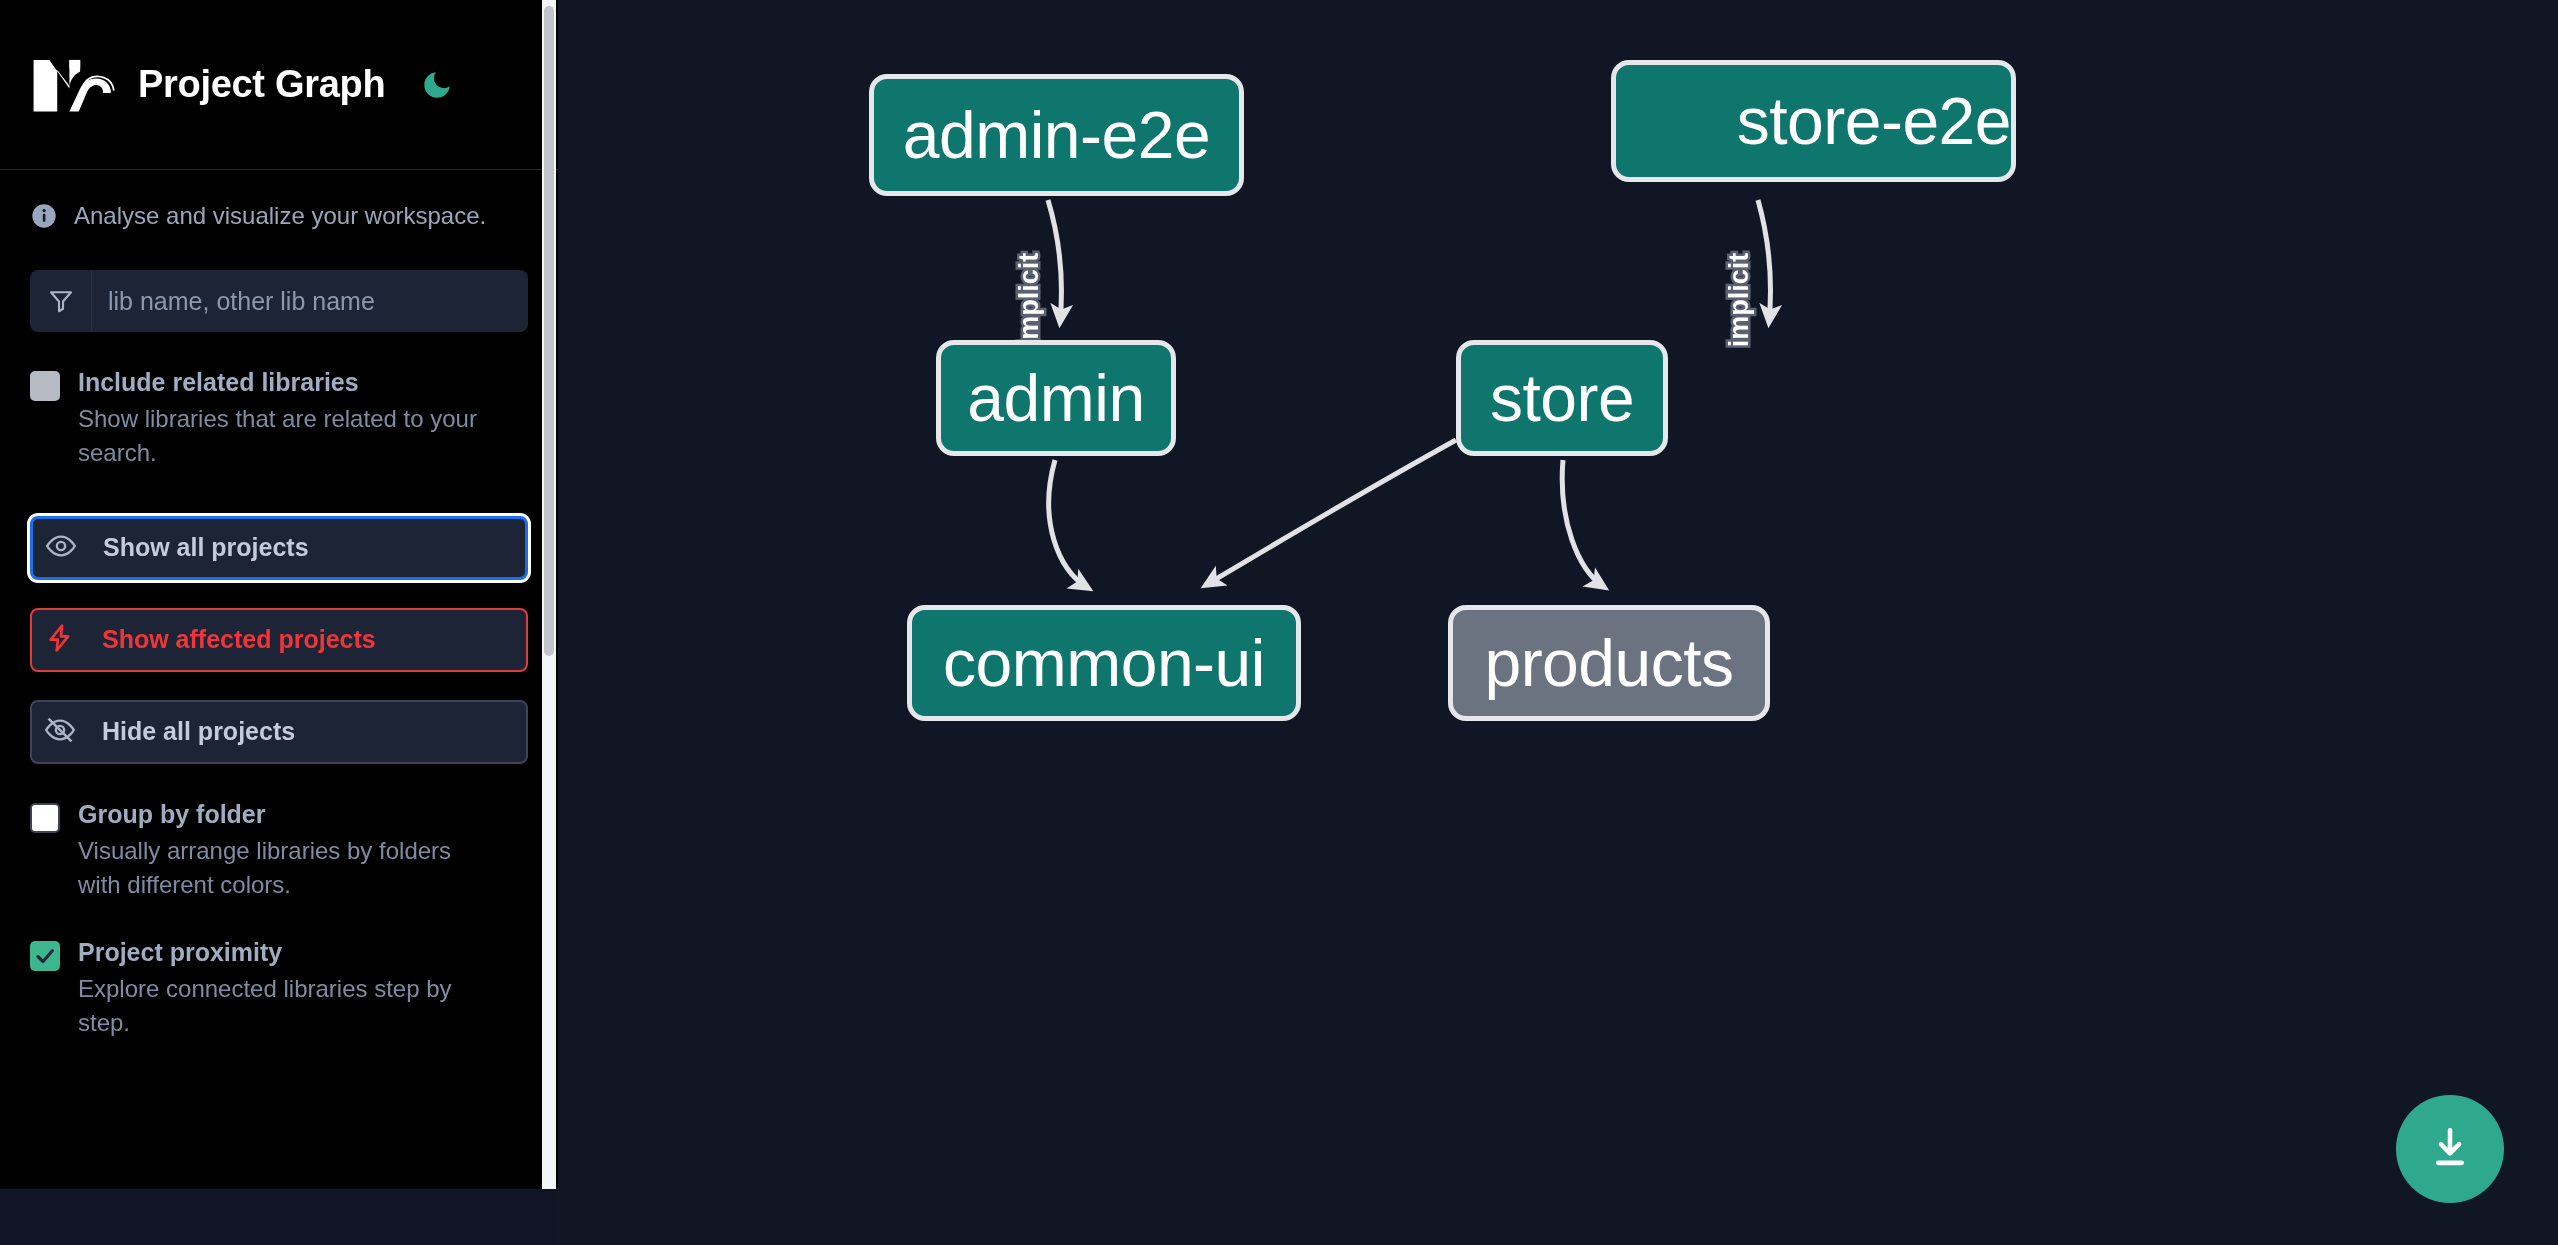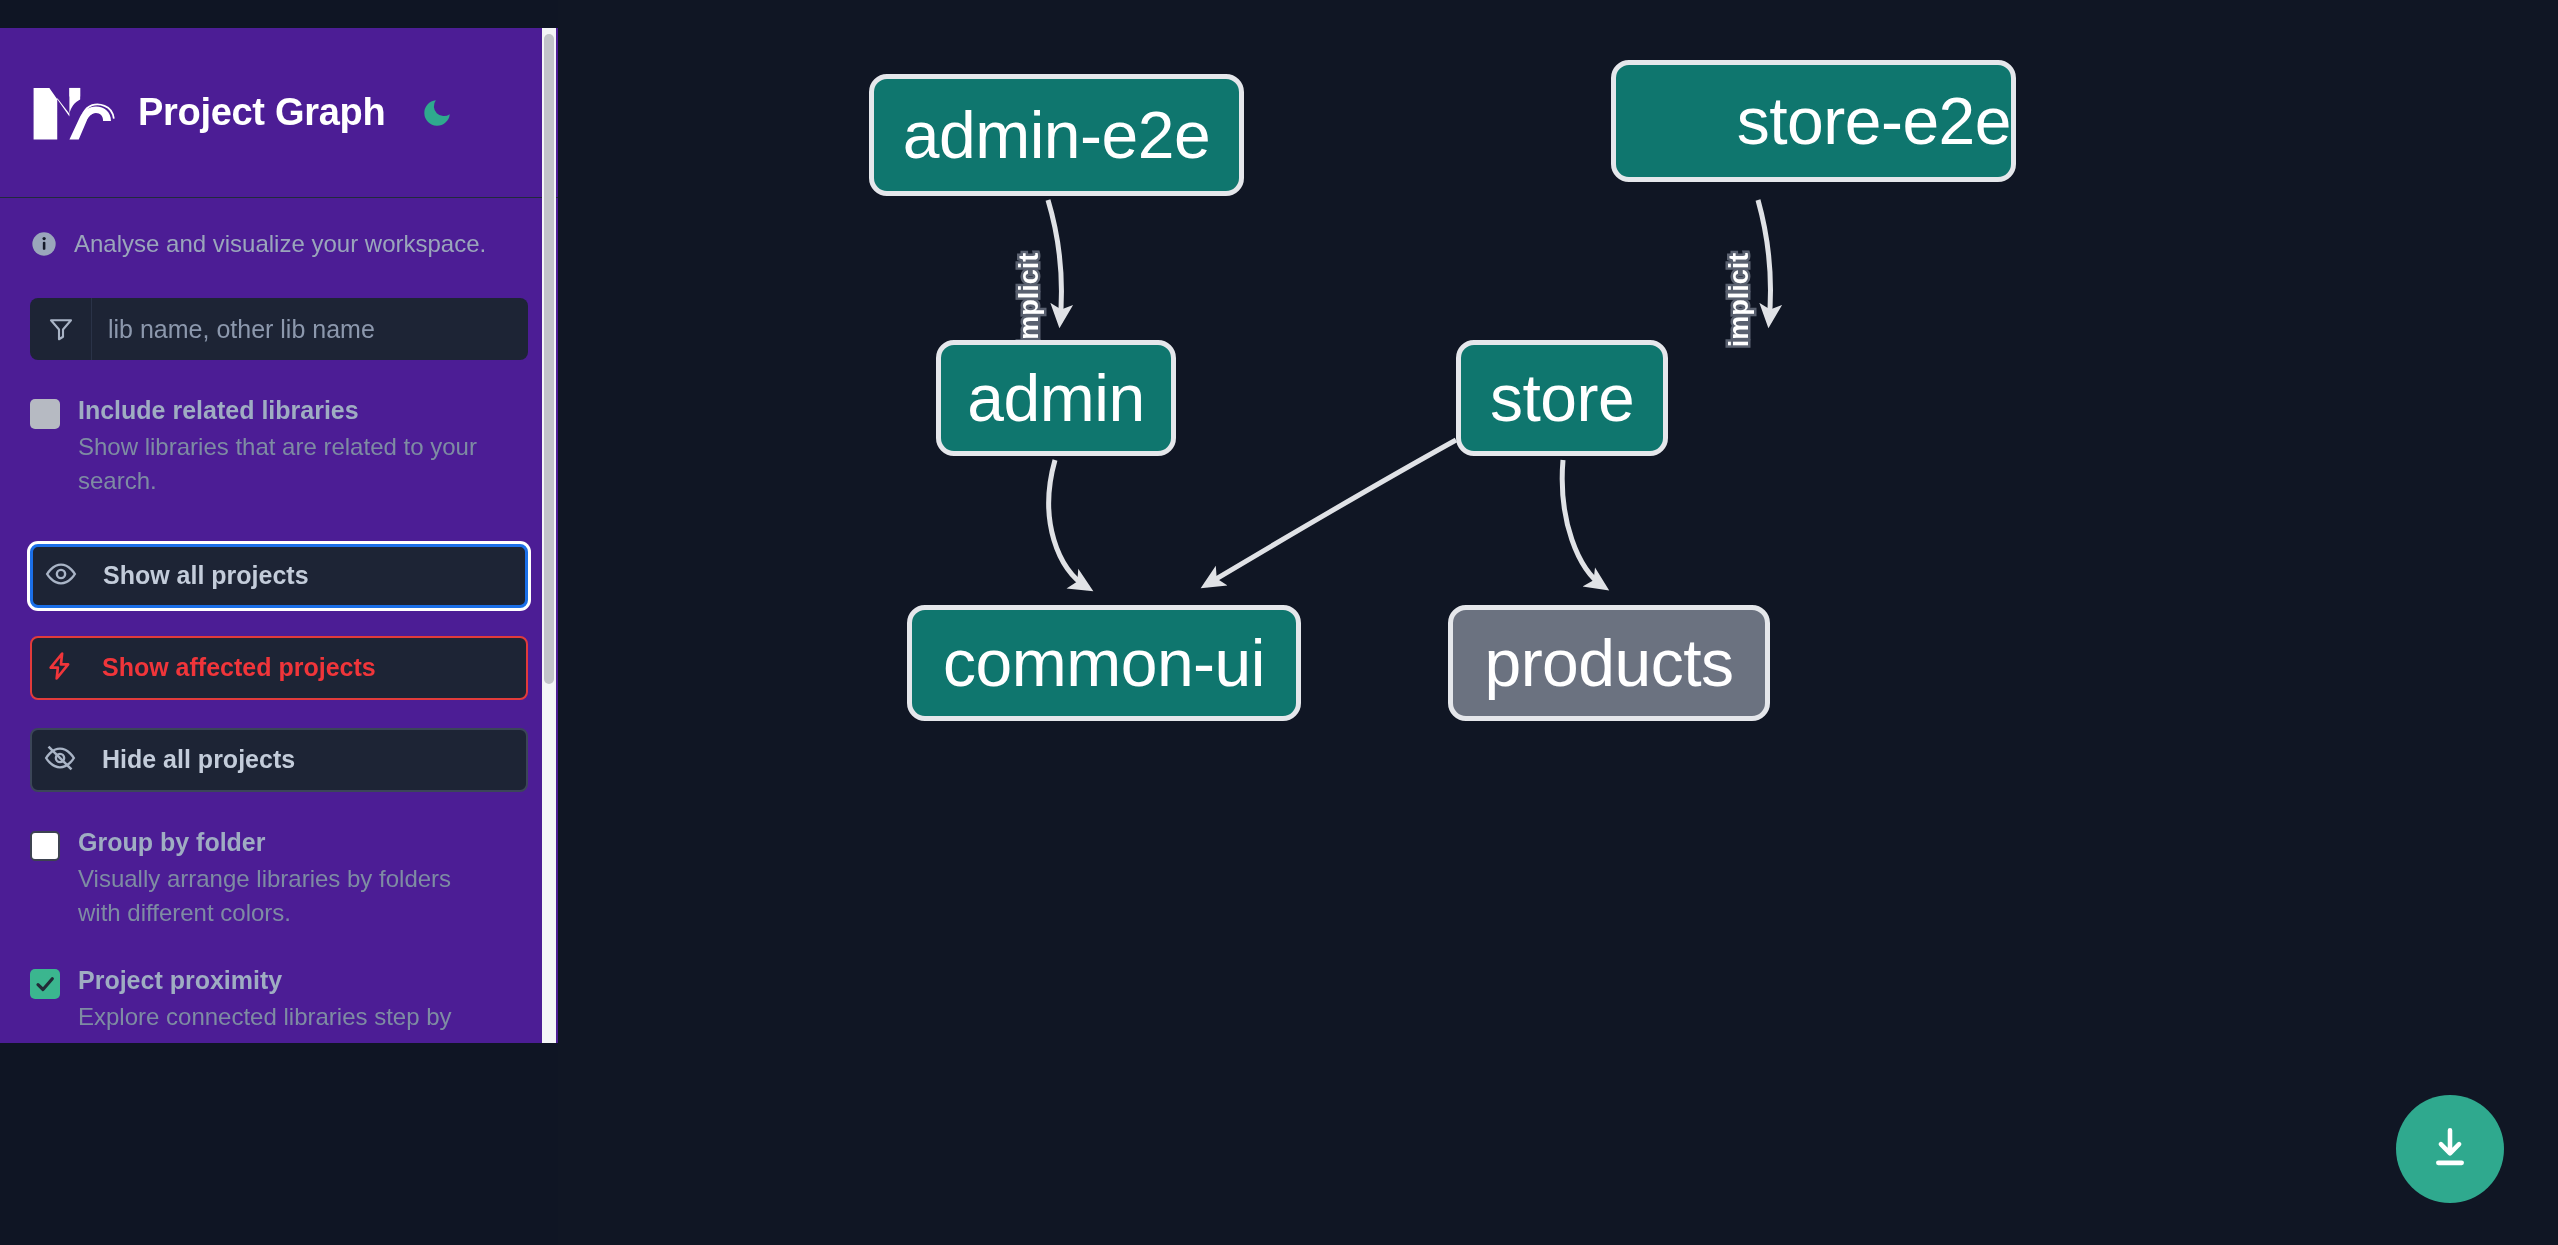--- a/index.html
+++ b/index.html
@@ -7,25 +7,24 @@
     width: 2558px; height: 1245px;
     background: #0f1524;
     font-family: "Liberation Sans", sans-serif;
     overflow: hidden;
   }
   #app { position: relative; width: 2558px; height: 1245px; display: flex; }
 
   
   #sidebar {
     position: relative;
-    width: 558px; height: 1015px;
-    background: #4c1d95;
+    width: 558px; height: 1189px;
+    background: #000000;
     flex: 0 0 558px;
     overflow: hidden;
-    margin-top: 28px;
   }
   .sb-header {
     height: 170px;
     display: flex; align-items: center;
     padding-left: 30px;
     border-bottom: 1px solid #222a3c;
   }
   .nx-logo { width: 86px; height: 62px; flex: 0 0 86px; }
   .app-title {
     font-size: 38px; font-weight: bold; color: #ffffff;

